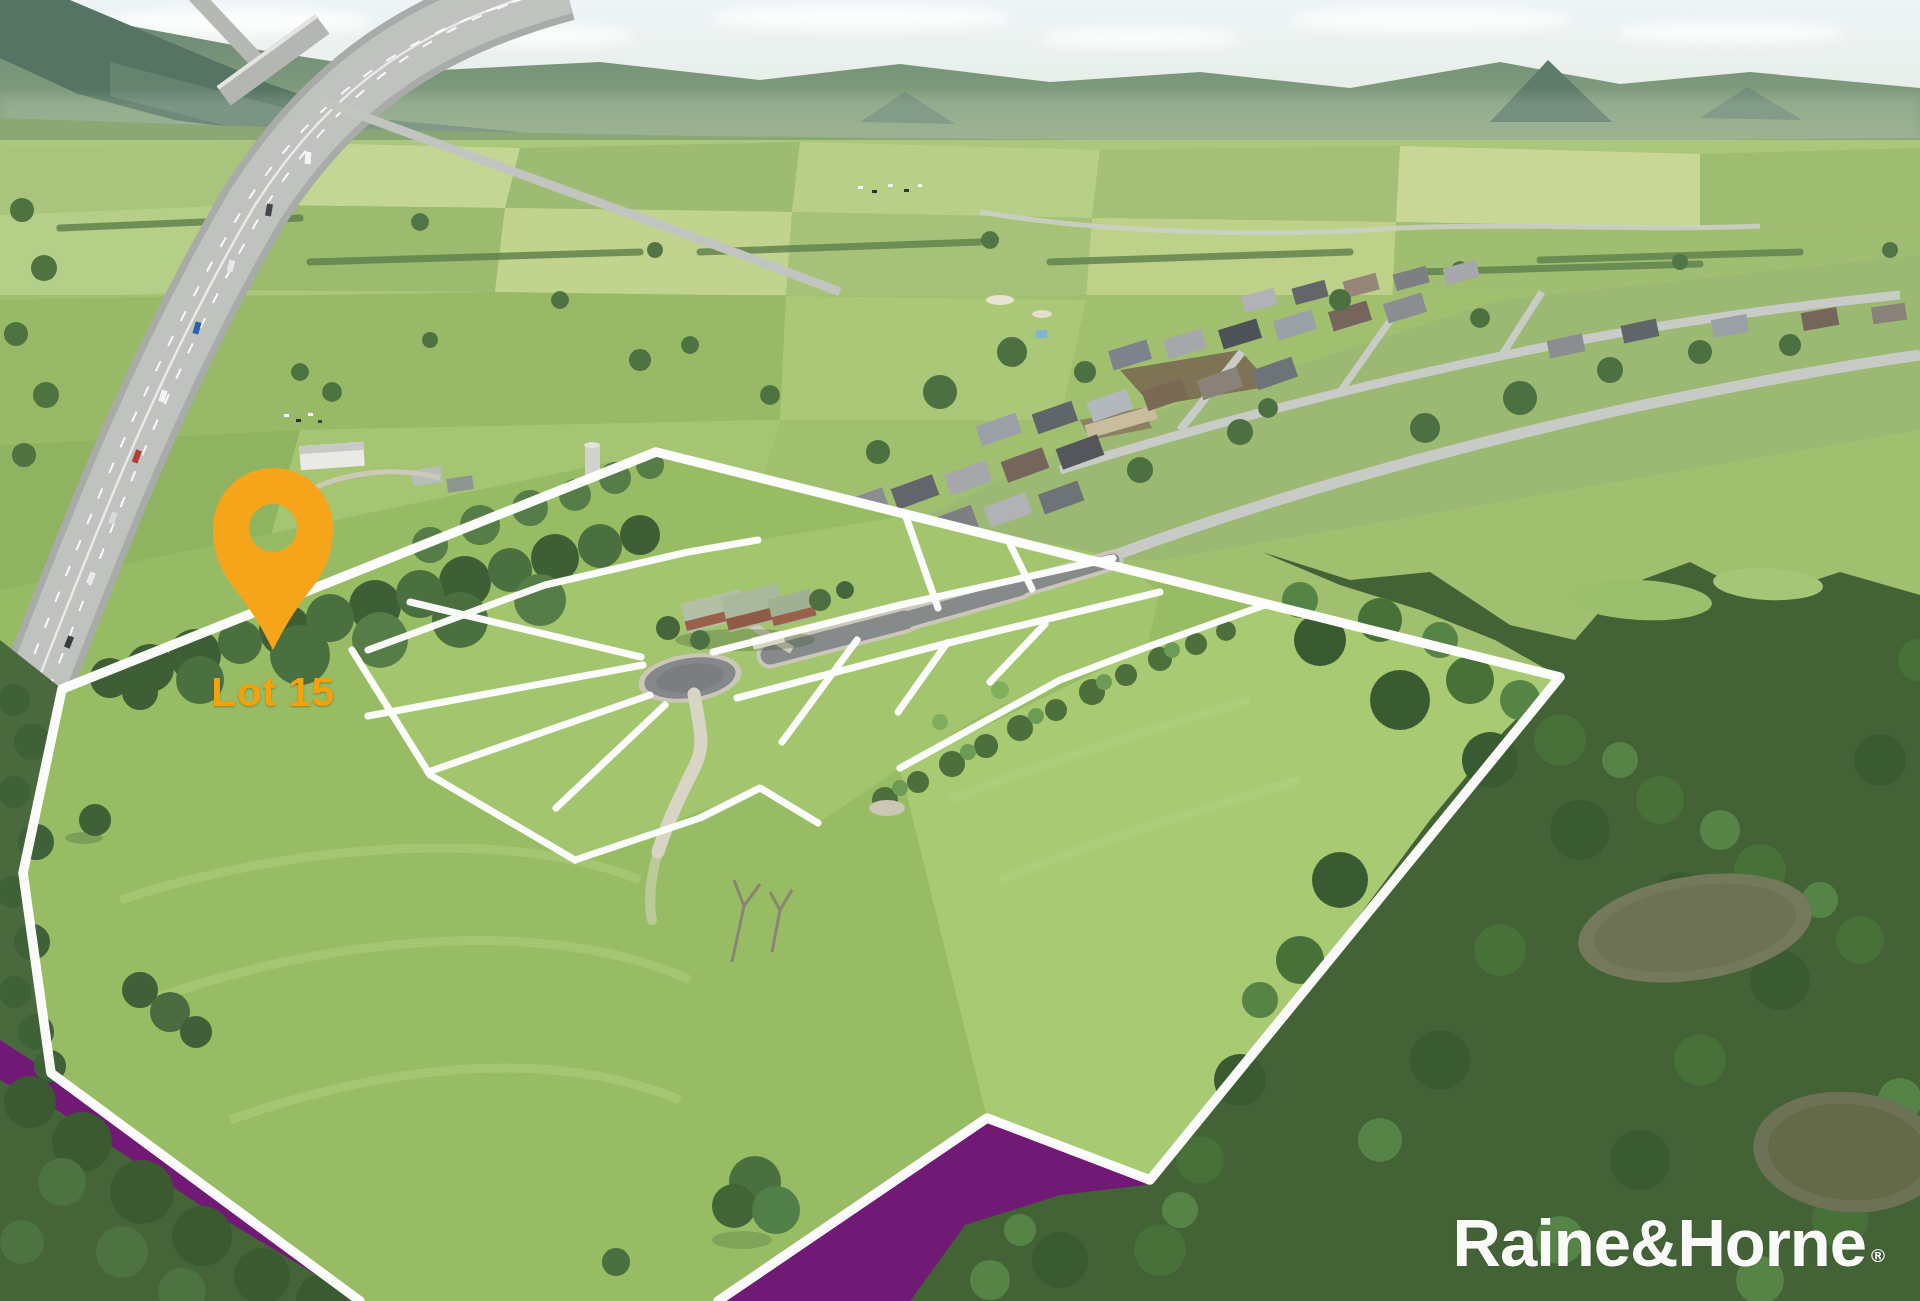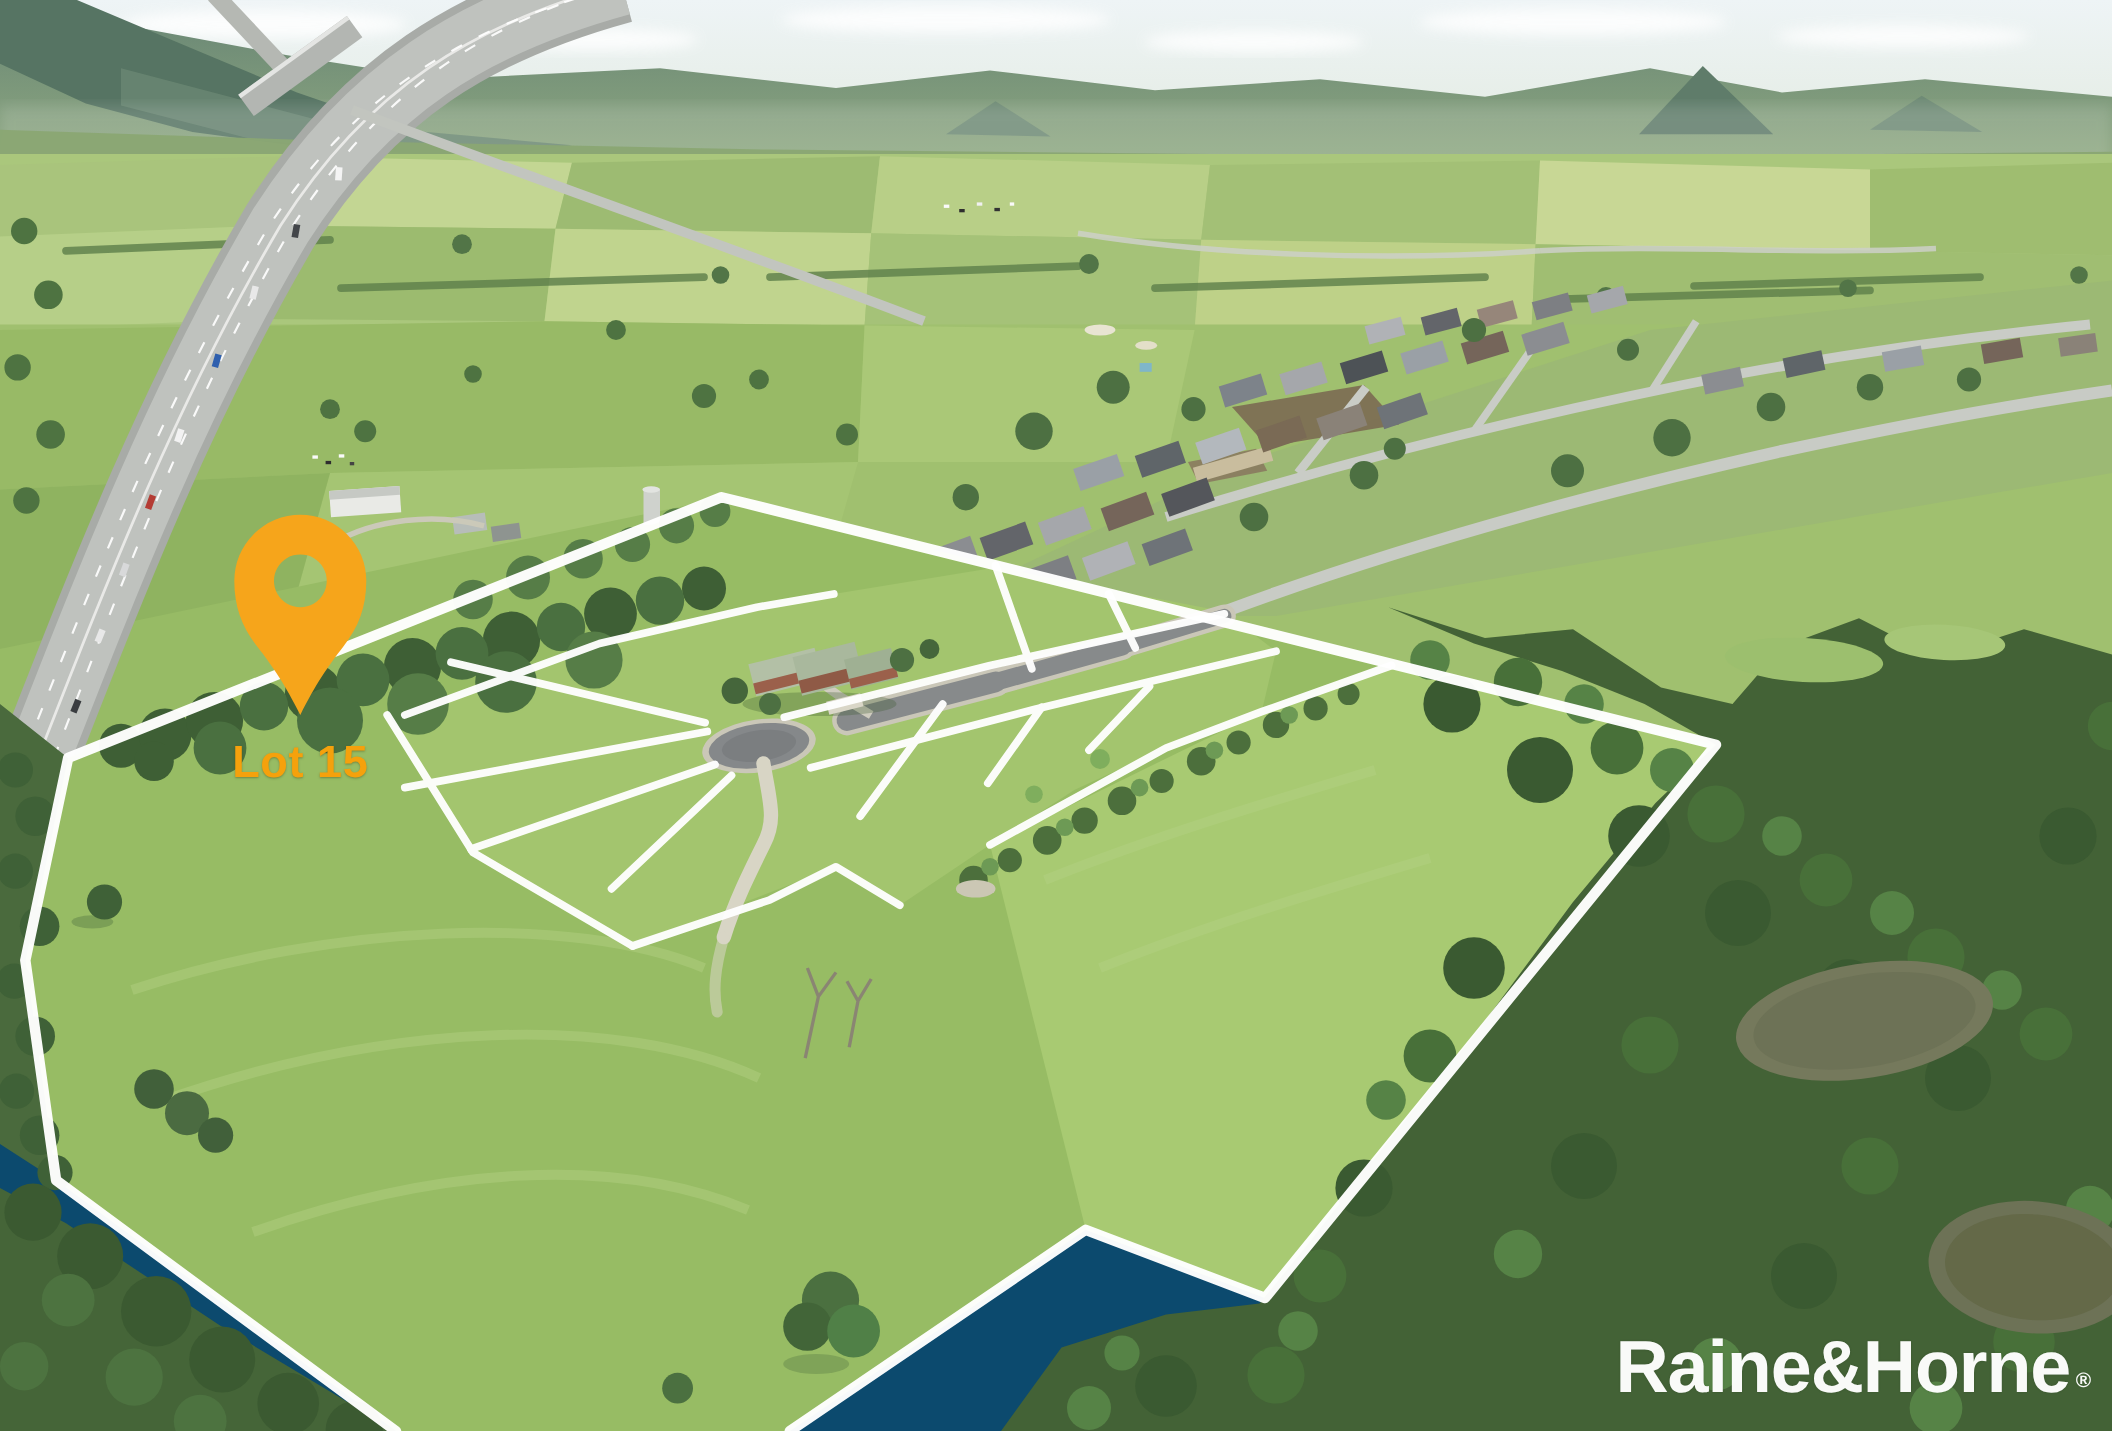--- a/index.html
+++ b/index.html
@@ -1,24 +1,24 @@
 <!DOCTYPE html>
 <html><head>
 <meta charset="utf-8">
 <style>
   html,body{margin:0;padding:0;background:#222;}
   #stage{position:relative;width:1920px;height:1301px;overflow:hidden;
-         font-family:"Liberation Sans",sans-serif;background:#0c4a6e;}
+         font-family:"Liberation Sans",sans-serif;background:#701a75;}
   #scene{position:absolute;left:0;top:0;}
   .lot-label{
     position:absolute;left:273px;top:669px;transform:translateX(-50%);
     font-size:41px;font-weight:bold;color:#F5A10C;letter-spacing:0.5px;
     text-shadow:0 1px 2px rgba(50,40,10,.35);white-space:nowrap;}
   .brand-logo{
-    position:absolute;right:24px;top:1204px;color:#ffffff;opacity:.97;
+    position:absolute;right:40px;top:1204px;color:#ffffff;opacity:.97;
     font-size:67px;font-weight:bold;letter-spacing:-1px;white-space:nowrap;
     text-shadow:0 0 3px rgba(0,0,0,.12);}
   .brand-logo .reg{font-size:19px;letter-spacing:0;position:relative;top:-4px;left:5px;}
 </style>
 </head>
 <body>
 
 <div id="stage">
 <svg id="scene" width="1920" height="1301" viewBox="0 0 1920 1301">
   <defs>

